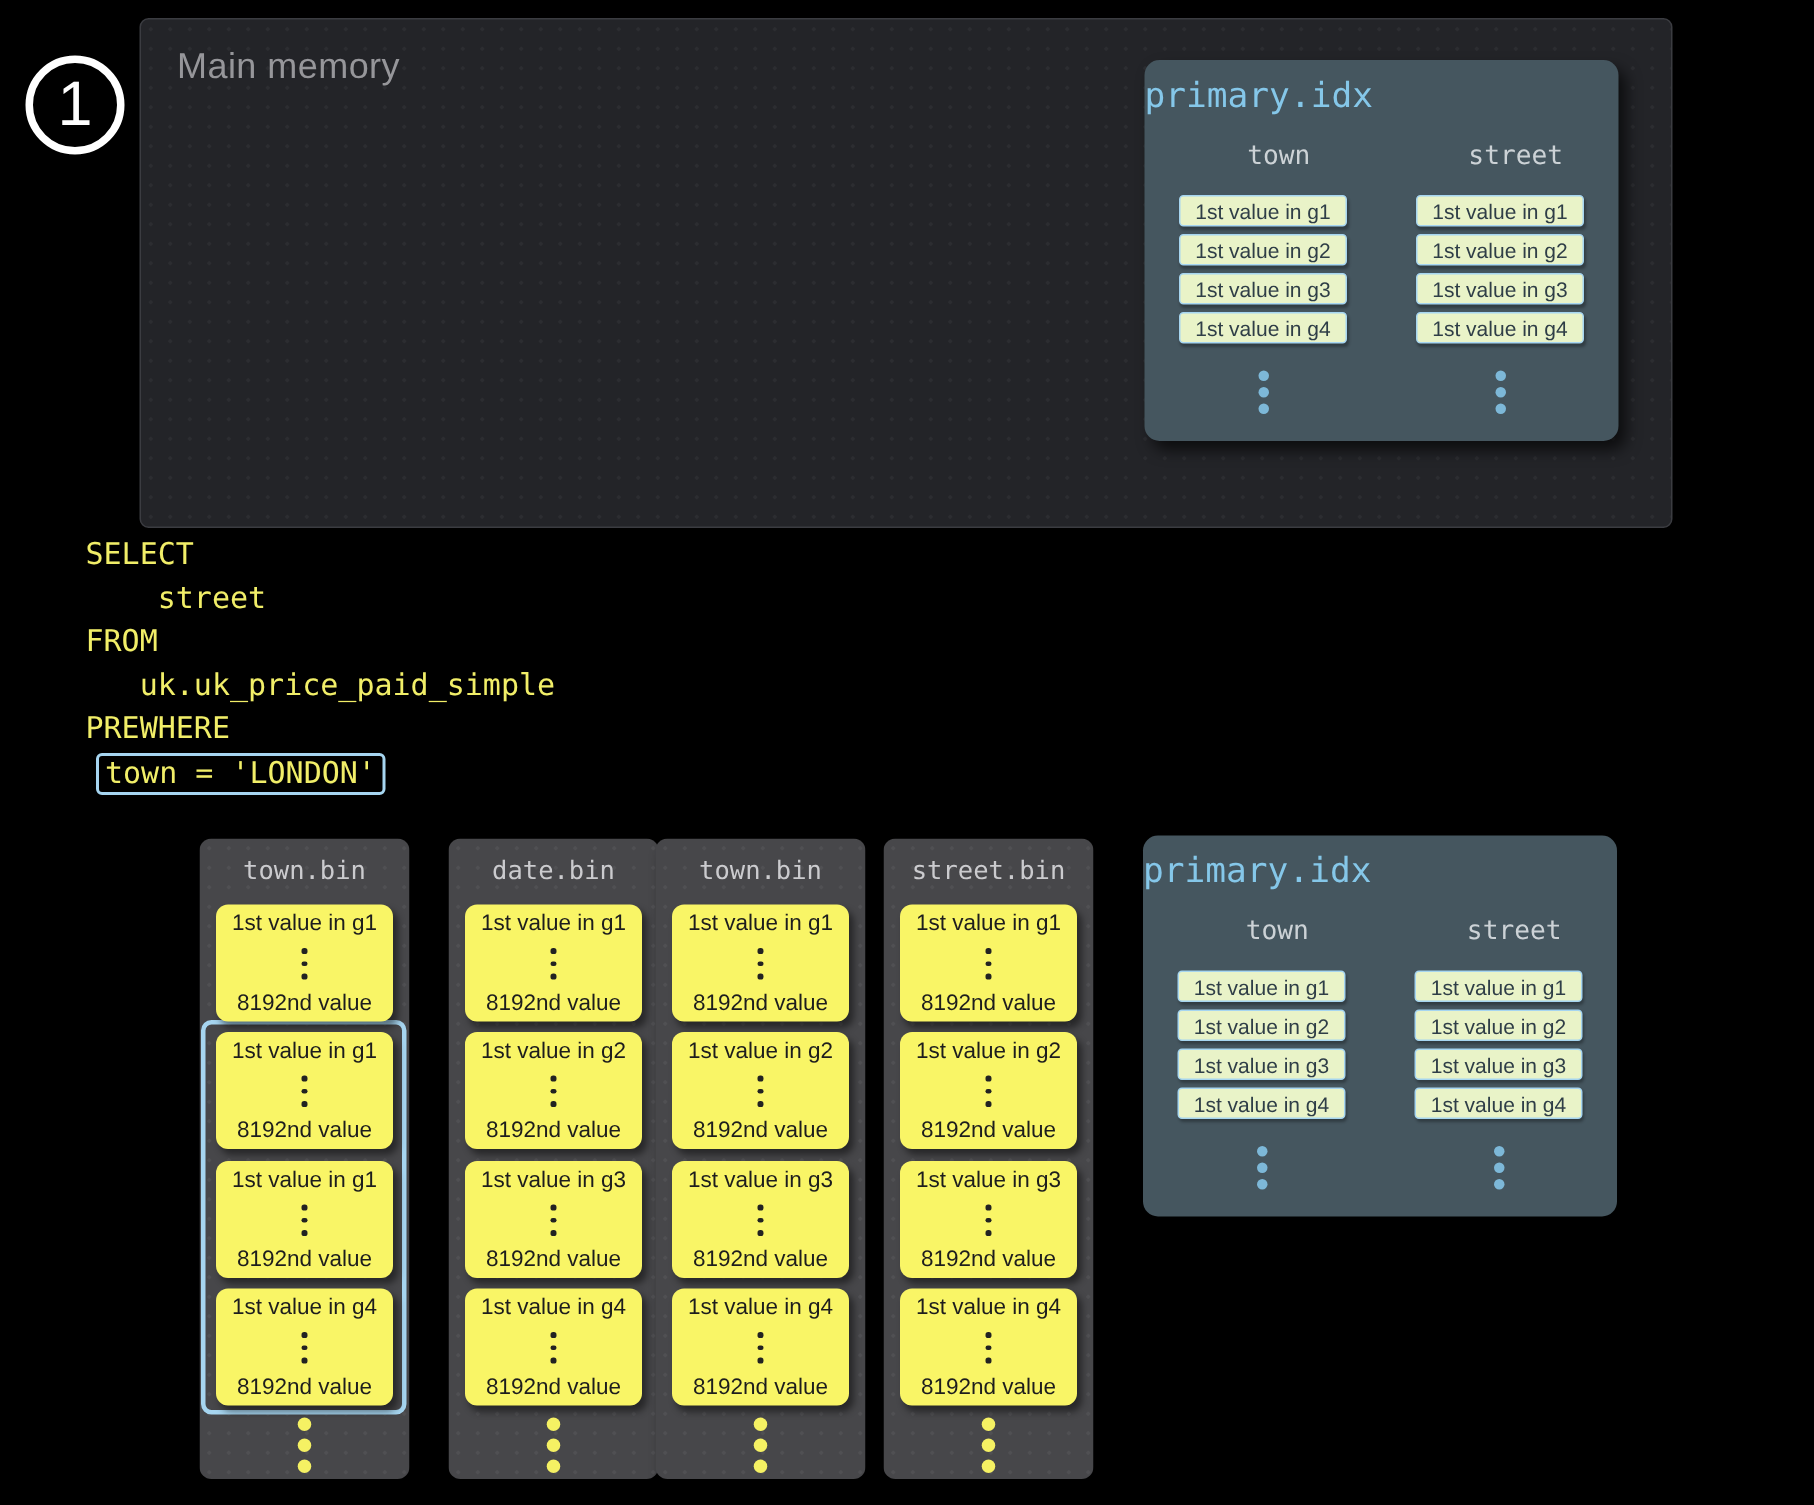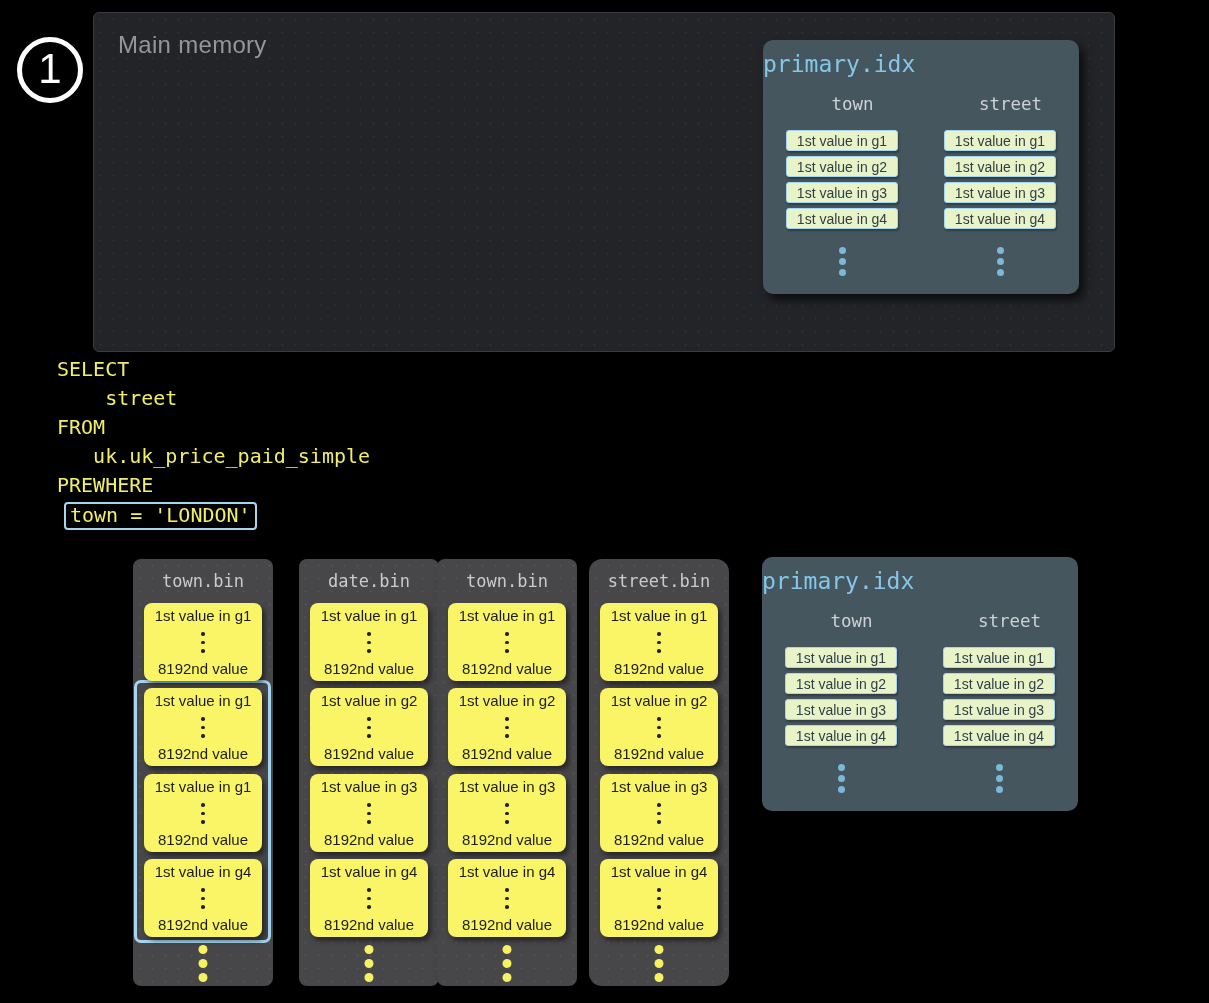--- a/index.html
+++ b/index.html
@@ -57,21 +57,21 @@
   }
   .sql-rest{margin-left:9px;}
 
   
   .bin-box{
     position:absolute;top:559px;width:140px;height:427px;background:#47474a;border-radius:8px;
     background-image:radial-gradient(rgba(255,255,255,0.05) 1.1px,transparent 1.3px);
     background-size:13px 13px;
     box-shadow:4px 5px 7px rgba(0,0,0,0.55);
   }
-  .bin-0{left:133px;} .bin-1{left:285px;margin-left:14px;} .bin-2{left:437px;} .bin-3{left:589px;border-radius:13px;}
+  .bin-0{left:133px;} .bin-1{left:285px;margin-left:14px;} .bin-2{left:437px;} .bin-3{left:589px;}
   .bin-title{position:absolute;left:0;right:0;top:12px;text-align:center;font-size:17px;color:#cbcbce;}
   .granule-highlight{
     position:absolute;left:1px;top:121px;width:137px;height:263px;box-sizing:border-box;
     border:3px solid #a6d5f0;border-radius:7px;
   }
   .bin-block{
     position:absolute;left:11px;width:118px;height:78px;background:#f9f566;border-radius:8px;
     box-shadow:3px 4px 5px rgba(0,0,0,0.45);
     display:flex;flex-direction:column;align-items:center;justify-content:space-between;
     padding:5px 0 4px;box-sizing:border-box;

